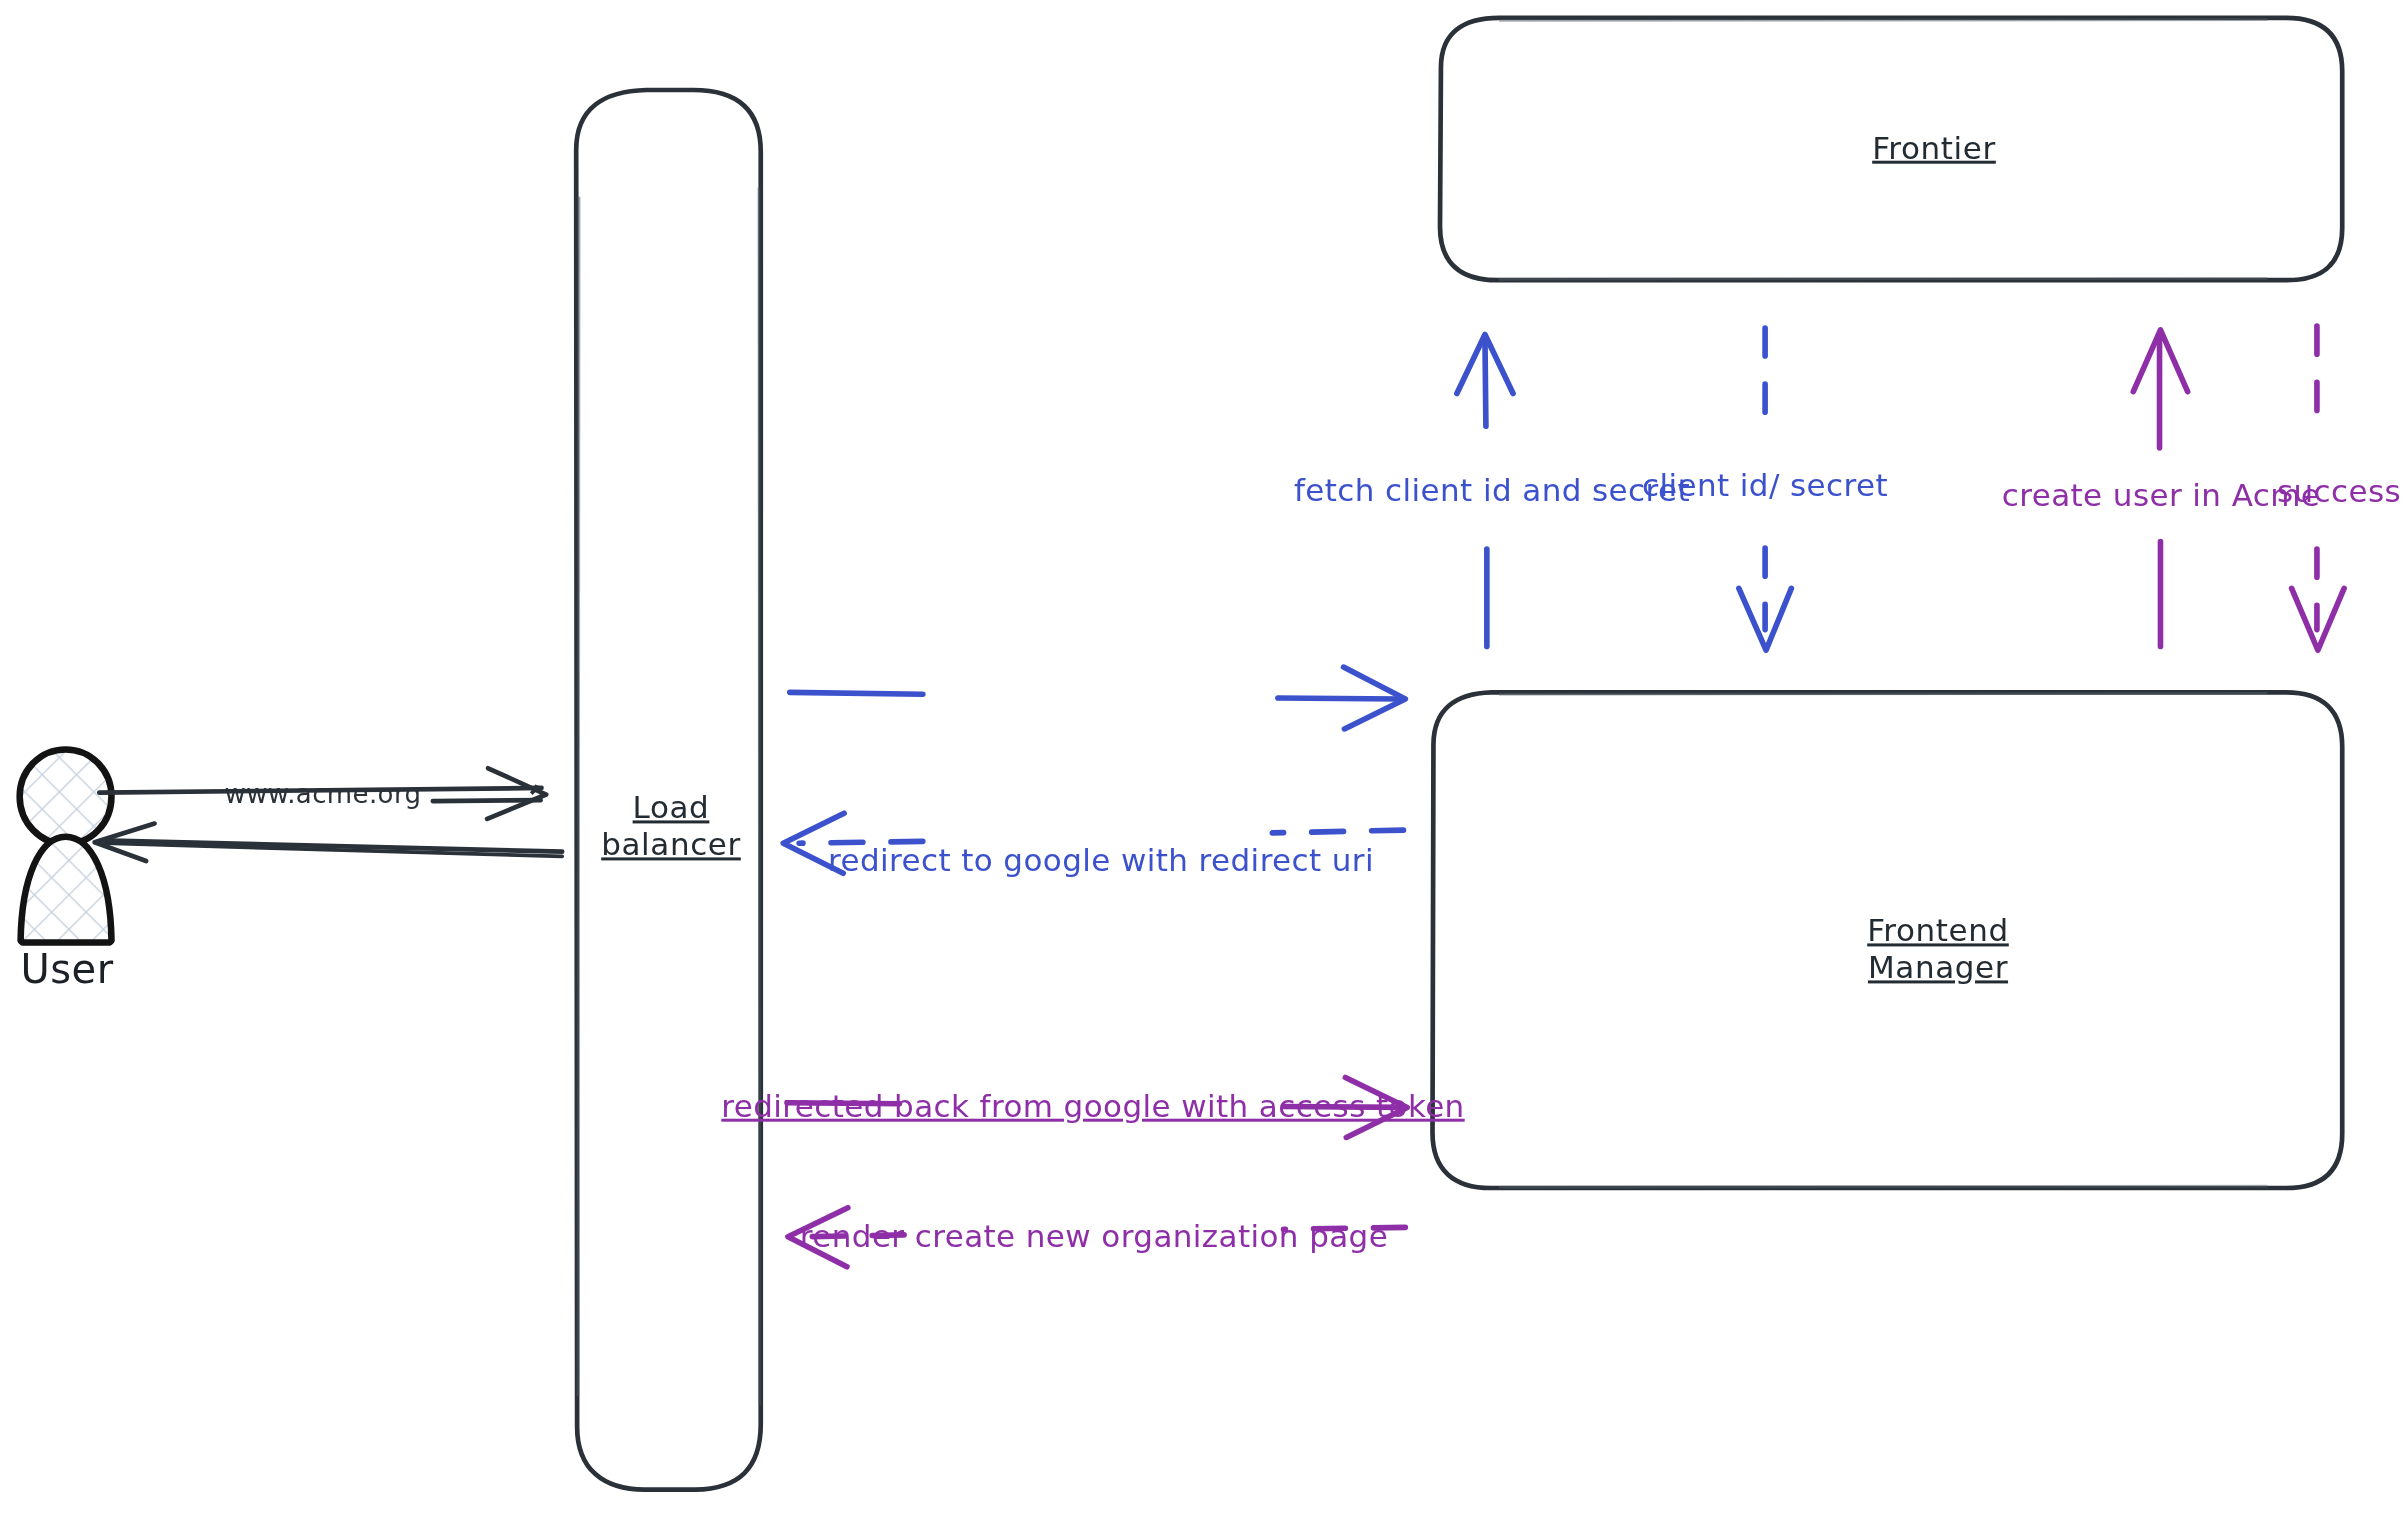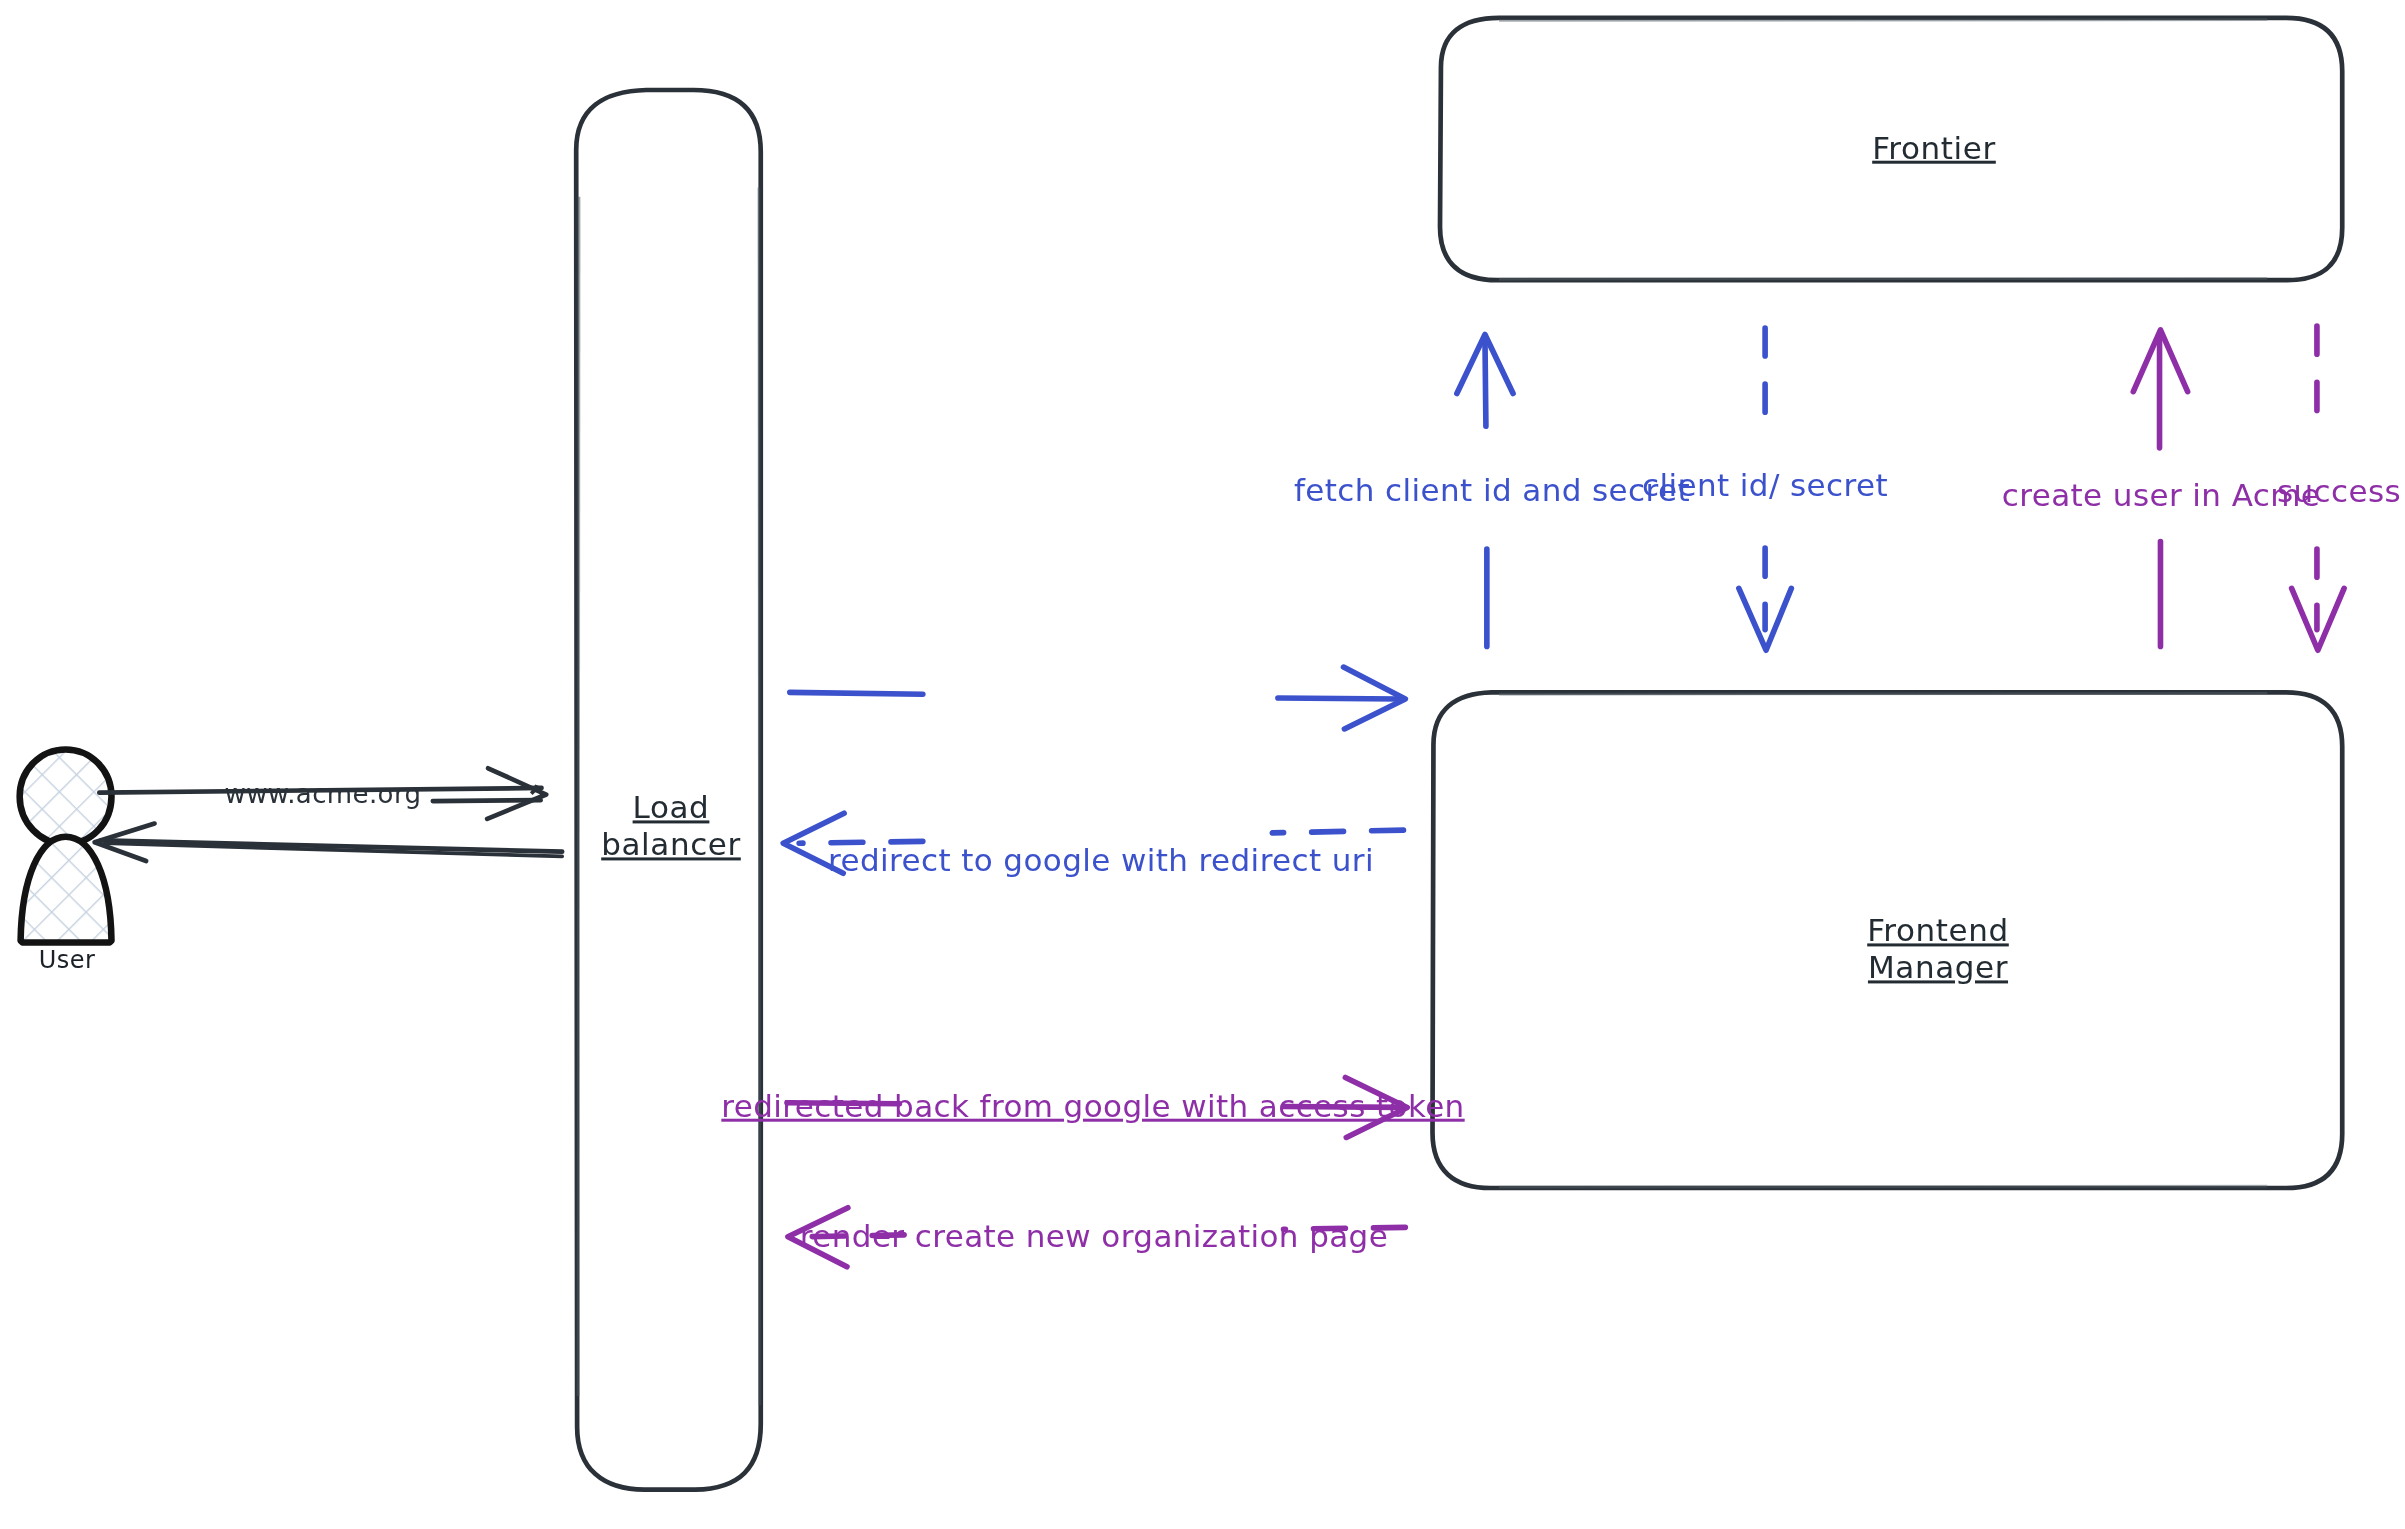--- a/index.html
+++ b/index.html
@@ -34,21 +34,21 @@
     pointer-events: none;
   }
   .node-label {
     color: #232c33;
     font-size: 31px;
     letter-spacing: 0.6px;
     text-decoration: underline;
   }
   .actor-label {
     color: #1b2127;
-    font-size: 24px;
+    font-size: 40px;
     letter-spacing: 0.5px;
     text-align: center;
   }
   .edge-label-blue {
     color: #3b52cc;
     font-size: 31px;
     letter-spacing: 0.4px;
   }
   .edge-label-purple {
     color: #8e2fa8;

